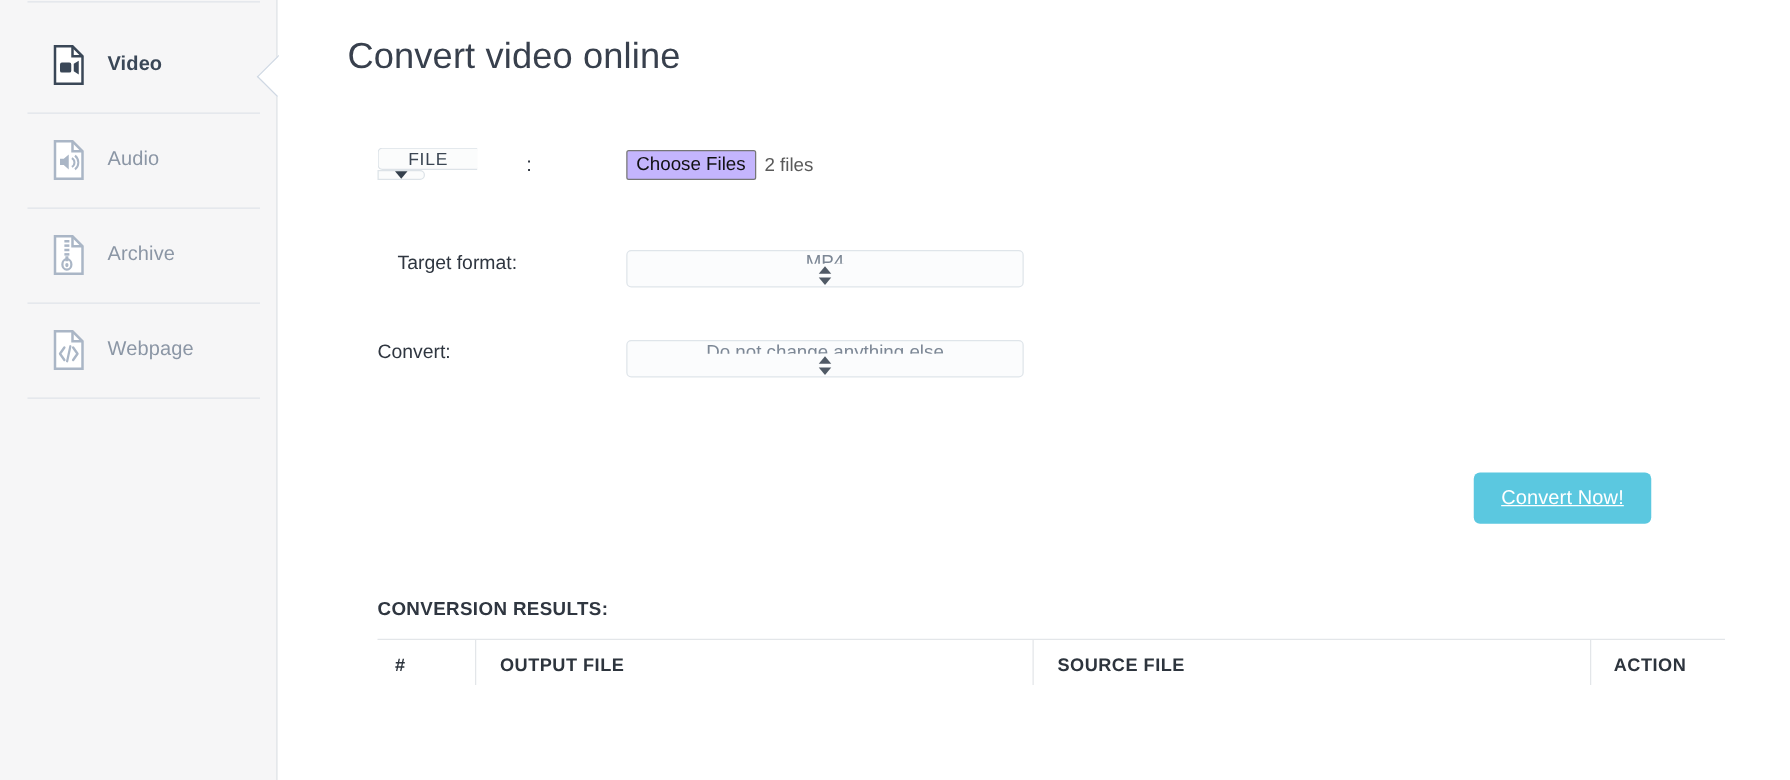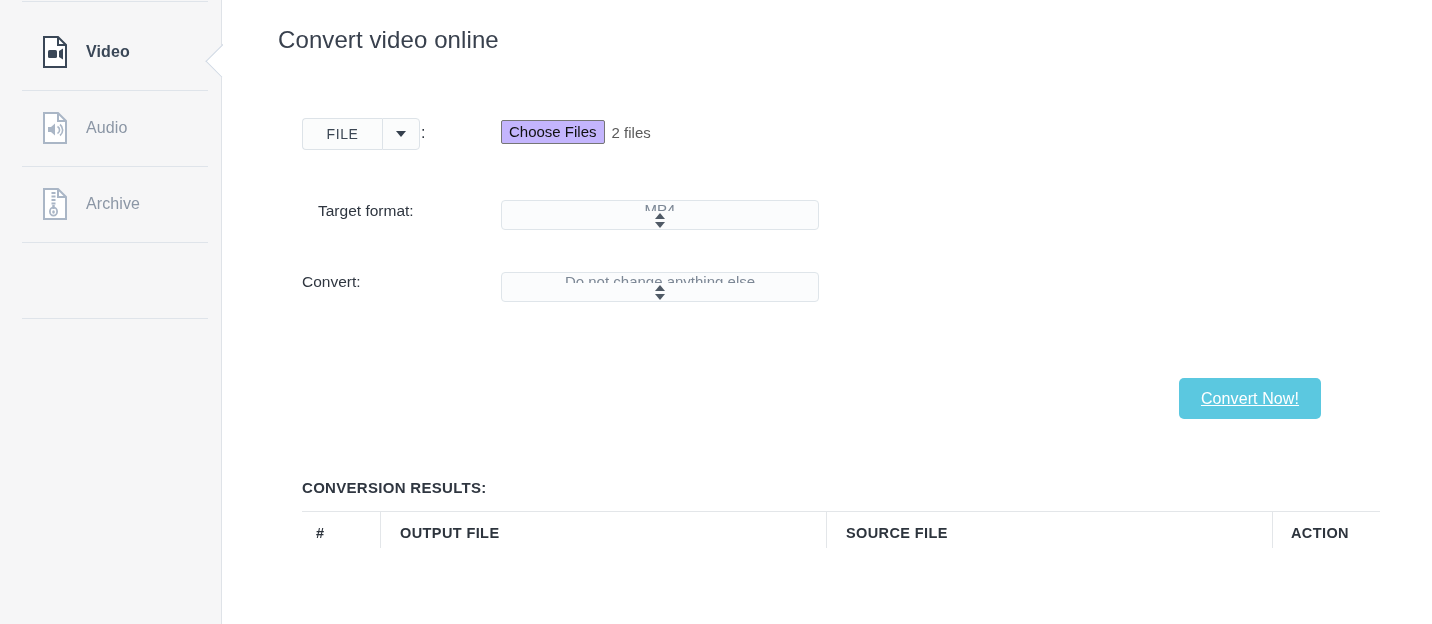--- a/index.html
+++ b/index.html
@@ -54,33 +54,33 @@
     border-left: 1px solid #cfd8e3;
     border-bottom: 1px solid #cfd8e3;
     transform: rotate(45deg);
   }
 
   
   #main { position: absolute; left: 222px; top: 0; width: 1210px; height: 624px; }
 
   #page-title {
     position: absolute; left: 56px; top: 10px;
-    font-size: 24px; color: #38404d; font-weight: normal;
+    font-size: 29px; color: #38404d; font-weight: normal;
     letter-spacing: .1px; white-space: nowrap;
   }
 
   .form-label {
     position: absolute;
     font-size: 15.5px; color: #2f3640; white-space: nowrap;
   }
 
   
   #file-btn-group {
     position: absolute; left: 80px; top: 118px;
-    height: 32px; display: flex; align-items: stretch;
+    height: 32px; display: flex; align-items: stretch; flex-direction: column;
   }
   #file-btn {
     width: 80px;
     background: #fbfcfc;
     border: 1px solid #dde3e8;
     border-right: none;
     border-radius: 4px 0 0 4px;
     display: flex; align-items: center; justify-content: center;
     font-size: 14px; color: #3b4653; letter-spacing: .6px;
     cursor: pointer;
@@ -243,20 +243,32 @@
             <rect x="9.5" y="14.5" width="4" height="2"></rect>
             <rect x="10.3" y="17" width="2.4" height="4"></rect>
           </g>
           <ellipse cx="11.5" cy="23.5" rx="3.6" ry="4.2" fill="none" stroke="#aab6c6" stroke-width="1.8"></ellipse>
           <ellipse cx="11.5" cy="24" rx="1.3" ry="1.7" fill="#aab6c6"></ellipse>
         </svg>
       </span>
       <span class="nav-label">Archive</span>
     </div>
 
+    <div class="nav-item" style="top:242px;">
+      <span class="ico">
+        <svg viewBox="0 0 26 32" width="26" height="32" aria-hidden="true">
+          <path d="M2 1 h14 l8 8 v22 h-22 z" fill="#ffffff" stroke="#aab6c6" stroke-width="2"></path>
+          <path d="M16 1 v8 h8" fill="none" stroke="#aab6c6" stroke-width="2"></path>
+          <path d="M9.5 14 L6 19 l3.5 5" fill="none" stroke="#aab6c6" stroke-width="1.9" stroke-linecap="round" stroke-linejoin="round"></path>
+          <path d="M16.5 14 L20 19 l-3.5 5" fill="none" stroke="#aab6c6" stroke-width="1.9" stroke-linecap="round" stroke-linejoin="round"></path>
+          <path d="M14.3 13 L11.7 25" fill="none" stroke="#aab6c6" stroke-width="1.8" stroke-linecap="round"></path>
+        </svg>
+      </span>
+      <span class="nav-label">Webpage</span>
+    </div>
   </nav>
 
   <div id="active-notch"></div>
 
   <main id="main">
 
     <h1 id="page-title">Convert video online</h1>
 
     <div id="file-btn-group">
       <div id="file-btn">FILE</div>

